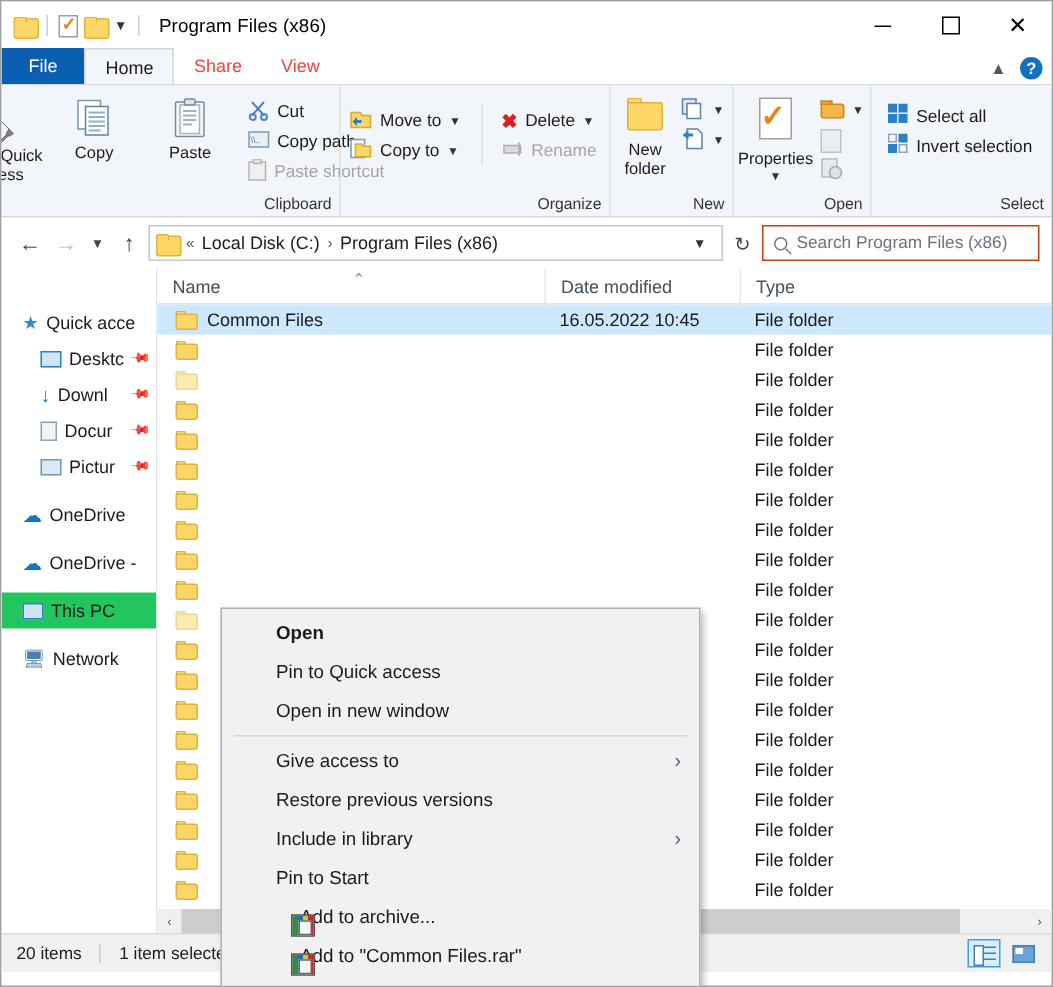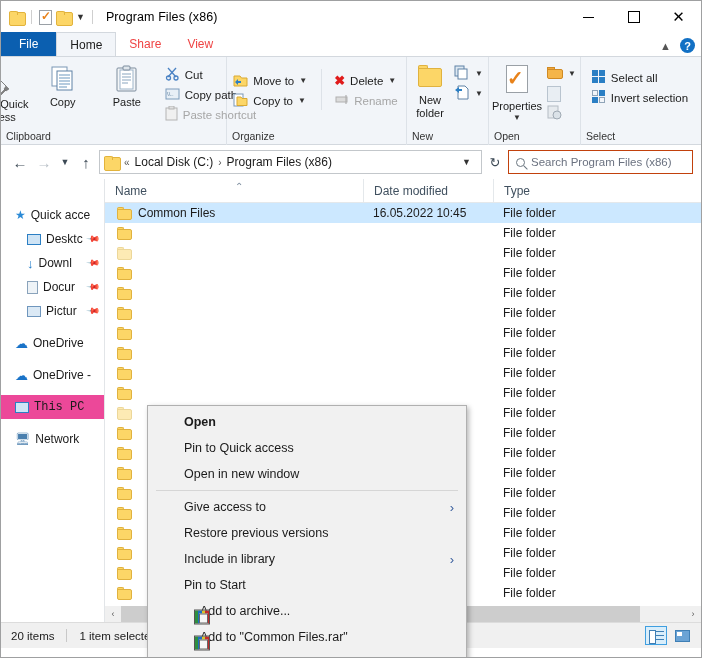--- a/index.html
+++ b/index.html
@@ -106,21 +106,21 @@
   }
   .rgroup {
     position: relative;
     height: 88px;
     display: flex; flex-direction: column; align-items: center;
     padding: 4px 5px 0 5px;
     border-right: 1px solid #dde2e8;
   }
   .rgroup-body { display:flex; flex:1; align-items:flex-start; padding-top:2px; }
   .rgroup-label {
-    font-size: 10.5px; color:#333; text-align:left; width:100%;
+    font-size: 10.5px; color:#333; text-align:right; width:100%;
     padding-bottom: 3px;
   }
   .big-btn {
     width: 64px; display:flex; flex-direction:column; align-items:center;
     font-size: 11px; color:#1b1b1b; text-align:center; line-height:1.2;
     padding: 2px 0;
   }
   .big-btn .lbl { margin-top:3px; }
   .small-col { display:flex; flex-direction:column; gap:1px; padding-top:2px; }
   .small-btn {
@@ -206,21 +206,21 @@
   .navpane {
     width: 104px; padding-top: 24px; background:#fff;
     border-right:1px solid #e2e5e8; overflow:hidden; flex:none;
   }
   .nav-item {
     height: 24px; display:flex; align-items:center; gap:5px;
     padding-left: 14px; font-size: 12px; color:#1b1b1b; white-space:nowrap;
     position:relative;
   }
   .nav-item.indent { padding-left: 26px; }
-  .nav-item.selected { background:#ec4899;font-family:Liberation Mono, monospace; }
+  .nav-item.selected { background:#22c55e; }
   .nav-gap { height: 8px; }
   .pin-mini {
     position:absolute; right:5px; top:7px; font-size:9px; color:#5b6670;
     transform: rotate(45deg);
   }
   .star-ico { color:#2b8ad6; font-size:12px; }
   .cloud-ico { color:#1a73c8; font-size:13px; }
   .monitor-ico {
     width:14px;height:11px;border:1.5px solid #2b7fc4;background:#cfe4f5;flex:none;
   }

